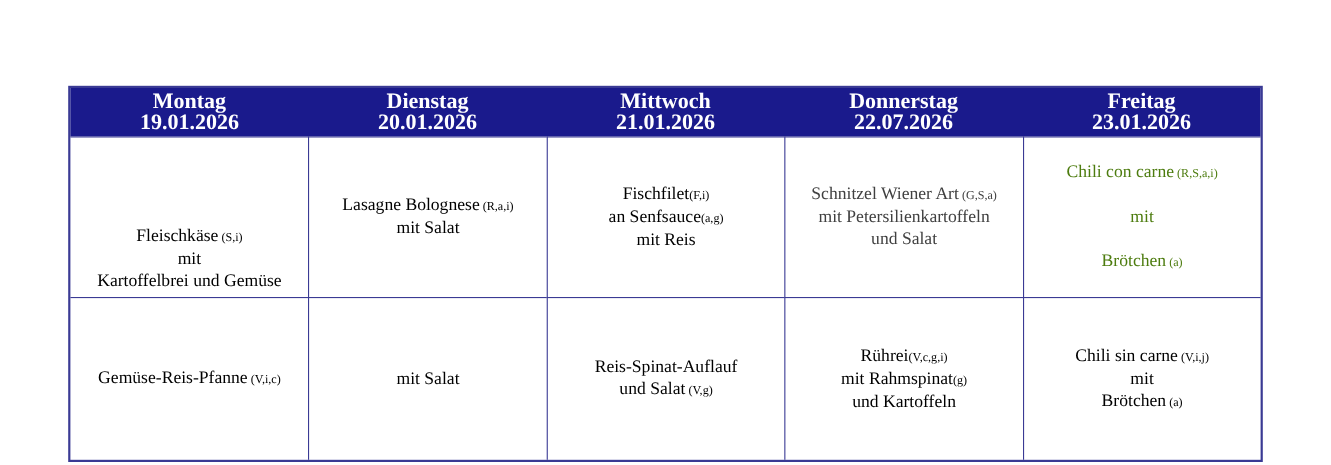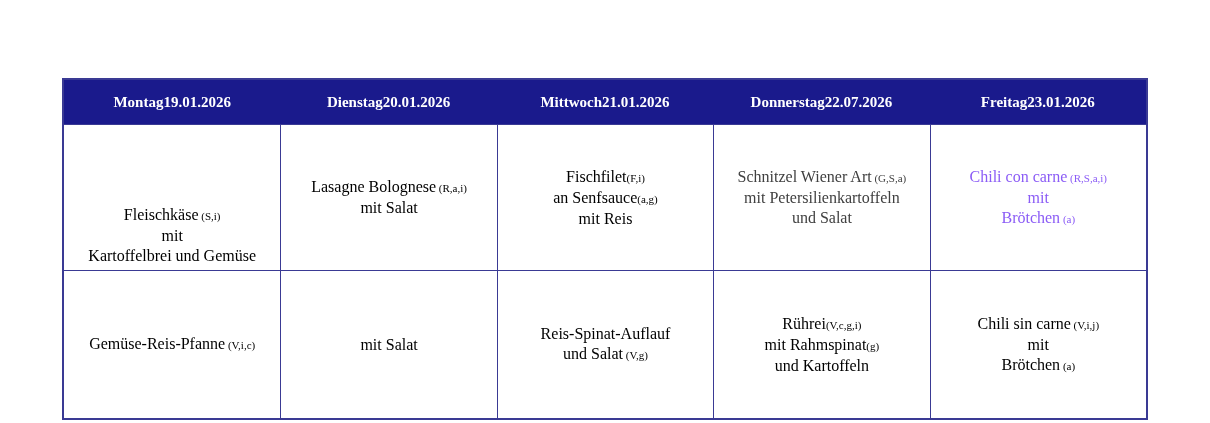--- a/index.html
+++ b/index.html
@@ -24,26 +24,26 @@
     border: 2px solid #32328c;
   }
   .header-row {
     display: grid;
     grid-template-columns: repeat(5, 1fr);
     height: 44px;
     background: #1a1a8c;
   }
   .header-cell {
     display: flex;
-    flex-direction: row;
+    flex-direction: column;
     align-items: center;
     justify-content: center;
     color: #ffffff;
     font-weight: bold;
-    font-size: 15px;
+    font-size: 20px;
     line-height: 19px;
     text-align: center;
   }
   .body-row {
     display: grid;
     grid-template-columns: repeat(5, 1fr);
   }
   .body-row.row-main { height: 146px; }
   .body-row.row-veg  { height: 148px; }
   .body-cell {
@@ -106,21 +106,21 @@
         <div class="body-cell" style="border-color: rgb(58, 58, 148); color: rgb(0, 0, 0);">
           <div class="dish-line"><span>Fischfilet</span><span class="allergen-code">(F,i)</span></div>
           <div class="dish-line"><span>an Senfsauce</span><span class="allergen-code">(a,g)</span></div>
           <div class="dish-line"><span>mit Reis</span></div>
         </div>
         <div class="body-cell" style="border-color: rgb(58, 58, 148); color: #404040;">
           <div class="dish-line"><span>Schnitzel Wiener Art</span><span class="allergen-code"> (G,S,a)</span></div>
           <div class="dish-line"><span>mit Petersilienkartoffeln</span></div>
           <div class="dish-line"><span>und Salat</span></div>
         </div>
-        <div class="body-cell" style="border-color: rgb(58, 58, 148); color: #8b5cf6;">
+        <div class="body-cell" style="border-color: rgb(58, 58, 148); color: #4d7c0f; gap: 20px;">
           <div class="dish-line"><span>Chili con carne</span><span class="allergen-code"> (R,S,a,i)</span></div>
           <div class="dish-line"><span>mit</span></div>
           <div class="dish-line"><span>Brötchen</span><span class="allergen-code"> (a)</span></div>
         </div>
       </div>
     <div class="body-row row-veg">
         <div class="body-cell" style="border-color: rgb(58, 58, 148); color: rgb(0, 0, 0);">
           <div class="dish-line"><span>Gemüse-Reis-Pfanne</span><span class="allergen-code"> (V,i,c)</span></div>
         </div>
         <div class="body-cell" style="border-color: rgb(58, 58, 148); color: rgb(0, 0, 0);">

